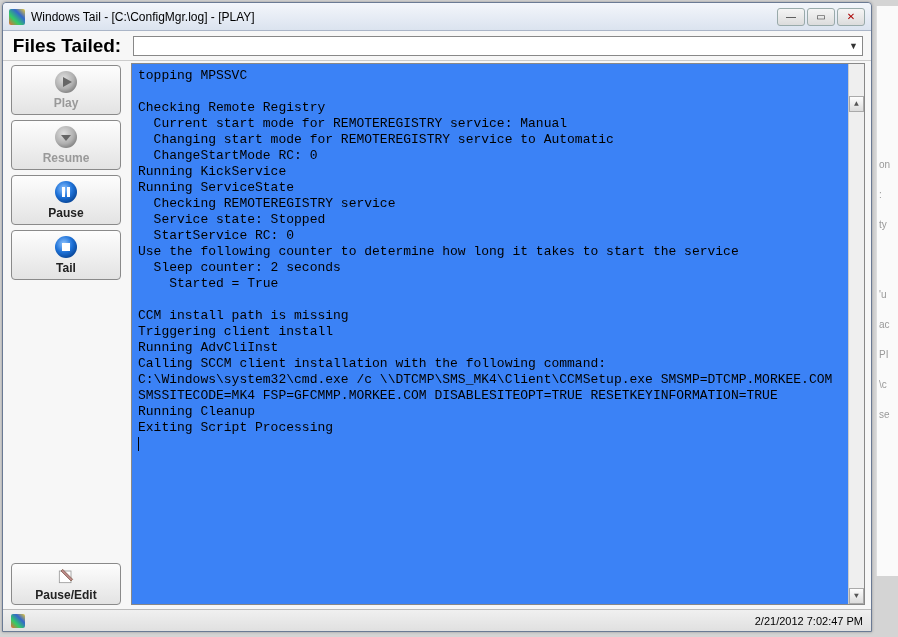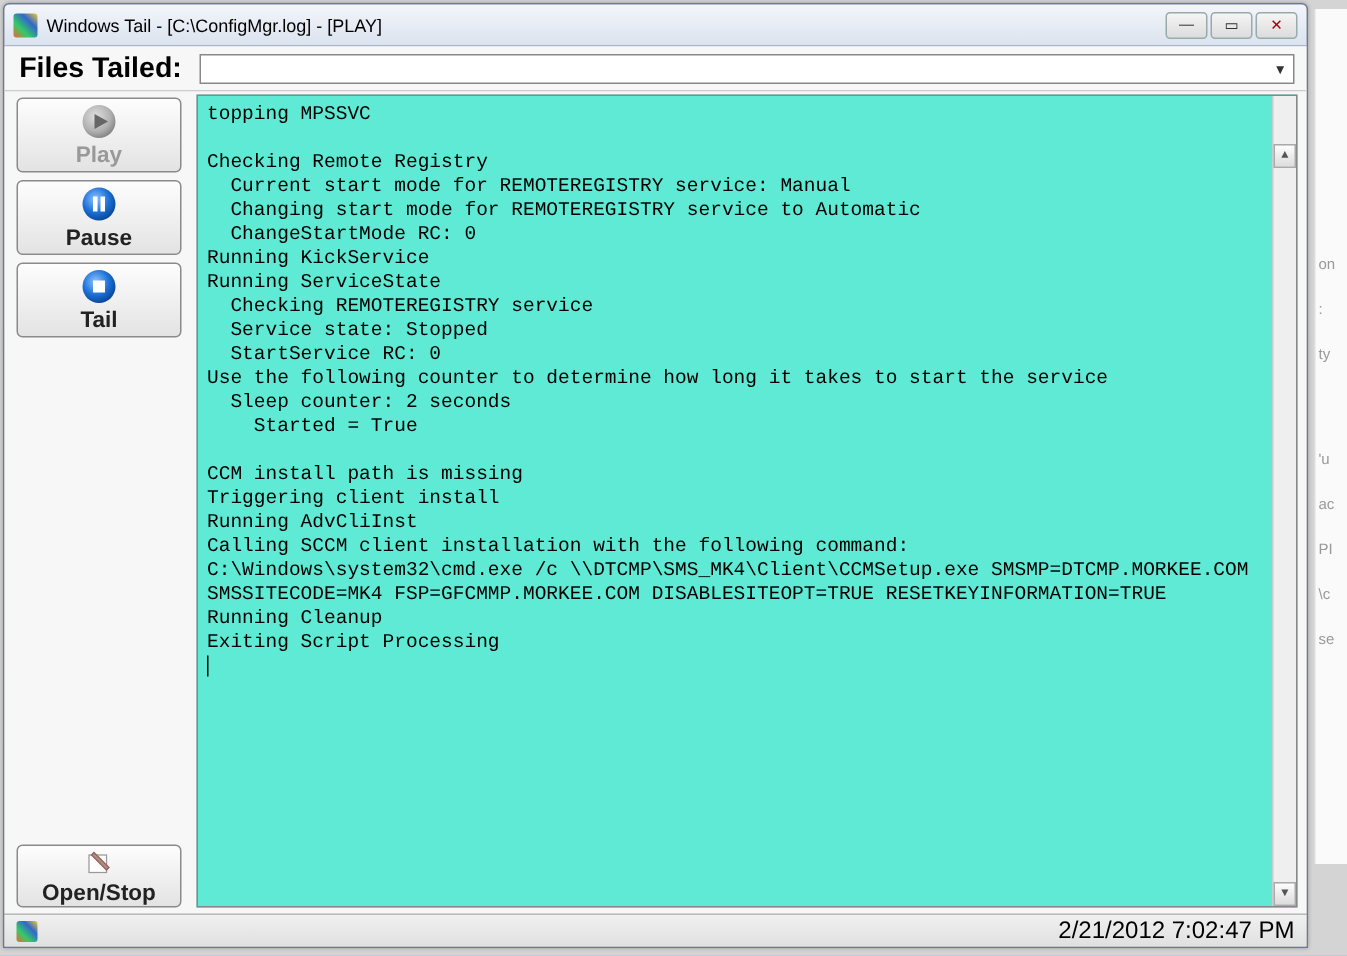--- a/index.html
+++ b/index.html
@@ -99,35 +99,35 @@
       height: 50px;
       margin-left: 4px;
       background: linear-gradient(#fdfdfd, #e3e3e3);
       border: 1px solid #8a8a8a;
       border-radius: 4px;
       display: flex;
       flex-direction: column;
       align-items: center;
       justify-content: center;
       cursor: pointer;
-      font-size: 15px;
+      font-size: 12px;
       font-weight: bold;
       color: #222;
       gap: 2px;
     }
     .side-btn.disabled { color: #999; cursor: default; }
     .side-btn svg { width: 24px; height: 24px; }
     .btn-pause svg circle.outer,
     .btn-stop svg circle.outer,
     .btn-record svg circle.outer { fill: url(#bluegrad); }
     .side-btn.small { height: 42px; }
     .log-area {
       flex: 1;
       margin: 2px 6px 4px 0;
-      background: #5eead4;
+      background: #3b82f6;
       border: 1px solid #888;
       font-family: "Courier New", monospace;
       font-size: 13px;
       line-height: 16px;
       padding: 4px 6px;
       white-space: pre;
       overflow: hidden;
       position: relative;
       color: #000;
     }
@@ -150,21 +150,21 @@
     }
     .sb-track { position: absolute; top: 16px; bottom: 16px; left: 0; right: 0; }
     .sb-bot { position: absolute; bottom: 0; left: 0; right: 0; }
     .statusbar {
       height: 22px;
       background: linear-gradient(#f0f0f0, #e0e0e0);
       border-top: 1px solid #bbb;
       display: flex;
       align-items: center;
       padding: 0 8px;
-      font-size: 16px;
+      font-size: 11px;
     }
     .status-icon {
       width: 14px; height: 14px;
       background: linear-gradient(45deg, #e63, #3c6, #36c, #ec3);
       border-radius: 2px;
       margin-right: 6px;
     }
     .status-right { margin-left: auto; }
     .cursor-line {
       display: inline-block;
@@ -174,21 +174,21 @@
       vertical-align: text-bottom;
     }
     .bg-partial {
       position: absolute;
       right: 0; top: 6px;
       width: 22px;
       height: 570px;
       background: #fafafa;
       font-size: 10px;
       color: #999;
-      padding: 16px 2px;
+      padding: 4px 2px;
       line-height: 30px;
       overflow: hidden;
       border-left: 1px solid #ddd;
     }
     .bg-partial div { white-space: nowrap; }
     .bg-ico {
       position: absolute;
       right: 4px; top: 6px;
       width: 16px; height: 16px;
       background: #3a7bd5;
@@ -251,20 +251,27 @@
 
   <div class="content">
     <div class="sidebar">
       <div class="side-btn disabled">
         <svg viewBox="0 0 24 24">
             <circle class="outer" cx="12" cy="12" r="11" fill="url(#greygrad)"></circle>
             <polygon points="9,7 18,12 9,17" fill="#666"></polygon>
           </svg>
         <span>Play</span>
       </div>
+      <div class="side-btn disabled">
+        <svg viewBox="0 0 24 24">
+            <circle class="outer" cx="12" cy="12" r="11" fill="url(#greygrad)"></circle>
+            <polygon points="7,10 12,16 17,10" fill="#666"></polygon>
+          </svg>
+        <span>Resume</span>
+      </div>
       <div class="side-btn btn-pause">
         <svg viewBox="0 0 24 24">
             <circle class="outer" cx="12" cy="12" r="11"></circle>
             <rect x="8" y="7" width="3" height="10" fill="#fff"></rect>
             <rect x="13" y="7" width="3" height="10" fill="#fff"></rect>
           </svg>
         <span>Pause</span>
       </div>
       <div class="side-btn btn-stop">
         <svg viewBox="0 0 24 24">
@@ -272,21 +279,21 @@
             <rect x="8" y="8" width="8" height="8" fill="#fff"></rect>
           </svg>
         <span>Tail</span>
       </div>
       <div class="spacer-flex"></div>
       <div class="side-btn small">
         <svg viewBox="0 0 24 24" style="width:20px;height:20px">
             <rect x="4" y="6" width="14" height="14" fill="#fff" stroke="#999"></rect>
             <path d="M8 4 L20 16 L18 18 L6 6 Z" fill="#b88" stroke="#865"></path>
           </svg>
-        <span>Open/Stop</span>
+        <span>Pause/Edit</span>
       </div>
     </div>
 
     <div class="log-area"><span>topping MPSSVC
 
 Checking Remote Registry
   Current start mode for REMOTEREGISTRY service: Manual
   Changing start mode for REMOTEREGISTRY service to Automatic
   ChangeStartMode RC: 0
 Running KickService

